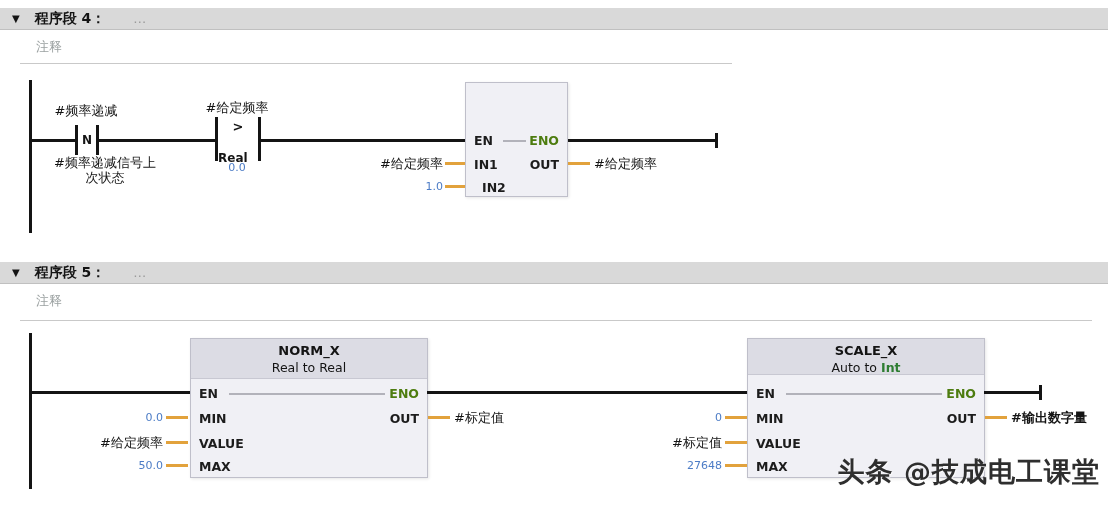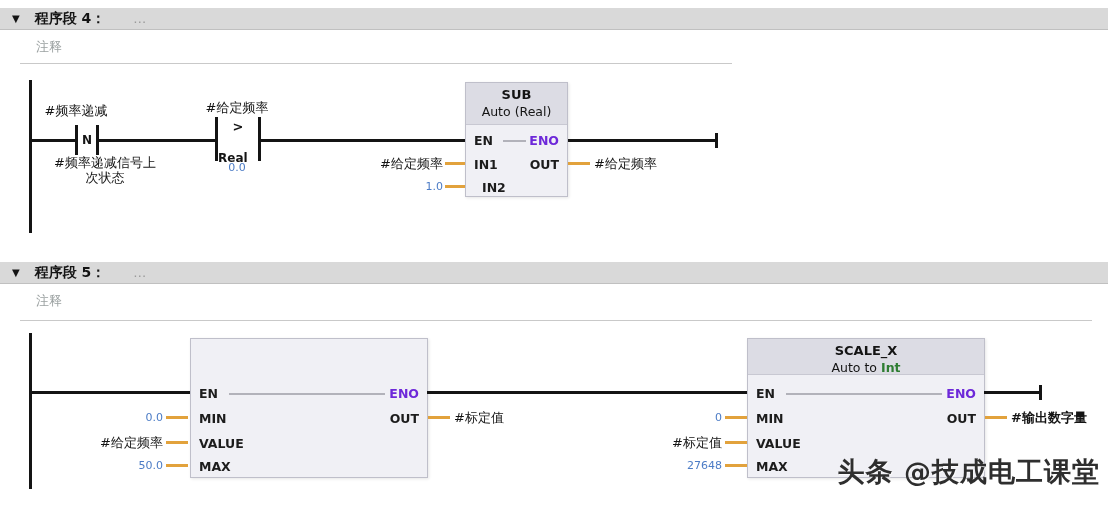--- a/index.html
+++ b/index.html
@@ -29,21 +29,21 @@
   .right{text-align:right;}
   .csym{position:absolute;font-size:12px;font-weight:bold;color:#141414;text-align:center;line-height:16px;}
 
   
   .fbd{position:absolute;background:#f0f0f5;border:1px solid #bfbfca;
     box-shadow:1px 1px 3px rgba(0,0,0,0.10);box-sizing:border-box;}
   .fbd-hd{background:#dcdce4;border-bottom:1px solid #c8c8d2;text-align:center;padding-top:3px;}
   .fbd-t{font-weight:bold;font-size:13px;color:#141414;line-height:17px;}
   .fbd-st{font-size:12.5px;color:#141414;line-height:17px;}
   .pin{position:absolute;font-size:12.5px;font-weight:bold;color:#1c1c1c;line-height:16px;white-space:nowrap;}
-  .pin.gray{color:#6d28d9;text-align:right;}
+  .pin.gray{color:#4d7c0f;text-align:right;}
   .green{color:#2e7d32;}
 
   .watermark{position:absolute;right:8px;top:454px;font-size:27px;font-weight:800;color:#2e2e2e;
     letter-spacing:1px;white-space:nowrap;text-shadow:1px 1px 0 rgba(255,255,255,0.7);}
 </style>
 </head>
 <body>
 
 <div id="screen">
 
@@ -51,43 +51,39 @@
     <span class="tri">▼</span>
     <span class="net-title">程序段 4：</span>
     <span class="net-ph">…</span>
   </div>
   <div class="comment" style="left:36px;top:38px;">注释</div>
   <div class="sep" style="left:20px;top:63px;width:712px;"></div>
 
   <div class="vbar" style="left:29px;top:80px;height:153px;"></div>
   <div class="wire" style="left:29px;top:139px;width:46px;"></div>
 
-  <div class="operand center" style="left:16px;top:103px;width:120px;">#频率递减</div>
+  <div class="operand center" style="left:26px;top:103px;width:120px;">#频率递减</div>
   <div class="vbar" style="left:75px;top:125px;height:30px;"></div>
   <div class="csym" style="left:78px;top:132px;width:18px;">N</div>
   <div class="vbar" style="left:96px;top:125px;height:30px;"></div>
   <div class="operand center" style="left:35px;top:155px;width:140px;">#频率递减信号上</div>
   <div class="operand center" style="left:35px;top:170px;width:140px;">次状态</div>
 
   <div class="wire" style="left:99px;top:139px;width:116px;"></div>
 
   <div class="operand center" style="left:177px;top:100px;width:120px;">#给定频率</div>
   <div class="vbar" style="left:215px;top:117px;height:44px;"></div>
   <div class="csym" style="left:218px;top:119px;width:40px;font-size:13px;">&gt;</div>
   <div class="csym" style="left:218px;top:150px;width:28px;font-size:12px;">Real</div>
   <div class="vbar" style="left:258px;top:117px;height:44px;"></div>
   <div class="value center" style="left:207px;top:160px;width:60px;">0.0</div>
 
   <div class="wire" style="left:261px;top:139px;width:204px;"></div>
 
   <div class="fbd" style="left:465px;top:82px;width:103px;height:115px;">
-    <div class="fbd-hd" style="height:42px;box-sizing:border-box;">
-      <div class="fbd-t">SUB</div>
-      <div class="fbd-st">Auto (Real)</div>
-    </div>
     <div class="pin" style="left:8px;top:50px;">EN</div>
     <div class="enline" style="left:37px;top:57px;width:23px;"></div>
     <div class="pin gray" style="right:8px;top:50px;">ENO</div>
     <div class="pin" style="left:8px;top:74px;">IN1</div>
     <div class="pin" style="right:8px;top:74px;">OUT</div>
     <div class="pin" style="left:16px;top:97px;">IN2</div>
   </div>
 
   <div class="operand right" style="left:355px;top:156px;width:88px;">#给定频率</div>
   <div class="stub" style="left:445px;top:162px;width:20px;"></div>
@@ -104,20 +100,24 @@
     <span class="net-title">程序段 5：</span>
     <span class="net-ph">…</span>
   </div>
   <div class="comment" style="left:36px;top:292px;">注释</div>
   <div class="sep" style="left:20px;top:320px;width:1072px;"></div>
 
   <div class="vbar" style="left:29px;top:333px;height:156px;"></div>
   <div class="wire" style="left:29px;top:391px;width:162px;"></div>
 
   <div class="fbd" style="left:190px;top:338px;width:238px;height:140px;">
+    <div class="fbd-hd" style="height:40px;box-sizing:border-box;">
+      <div class="fbd-t">NORM_X</div>
+      <div class="fbd-st">Real to Real</div>
+    </div>
     <div class="pin" style="left:8px;top:47px;">EN</div>
     <div class="enline" style="left:38px;top:54px;width:156px;"></div>
     <div class="pin gray" style="right:8px;top:47px;">ENO</div>
     <div class="pin" style="left:8px;top:72px;">MIN</div>
     <div class="pin" style="right:8px;top:72px;">OUT</div>
     <div class="pin" style="left:8px;top:97px;">VALUE</div>
     <div class="pin" style="left:8px;top:120px;">MAX</div>
   </div>
 
   <div class="value right" style="left:103px;top:410px;width:60px;">0.0</div>

